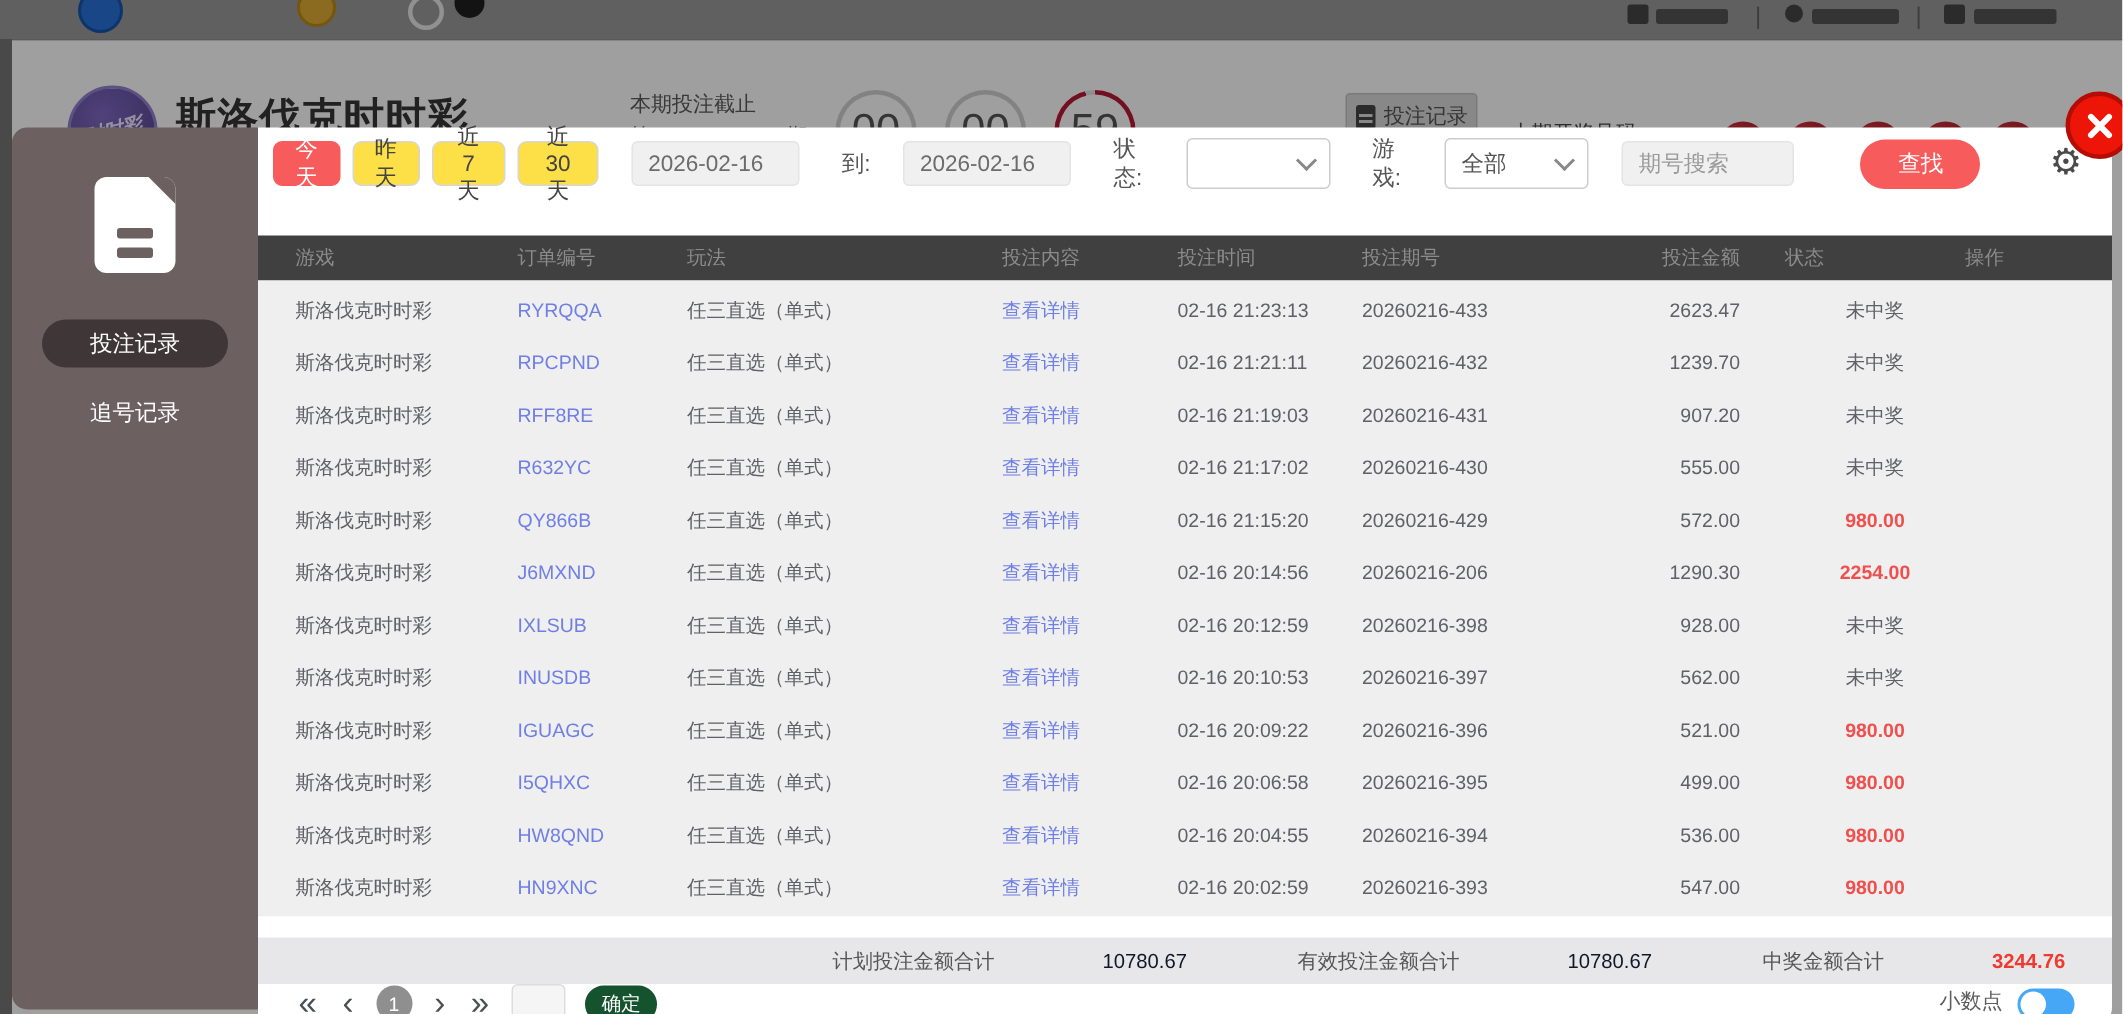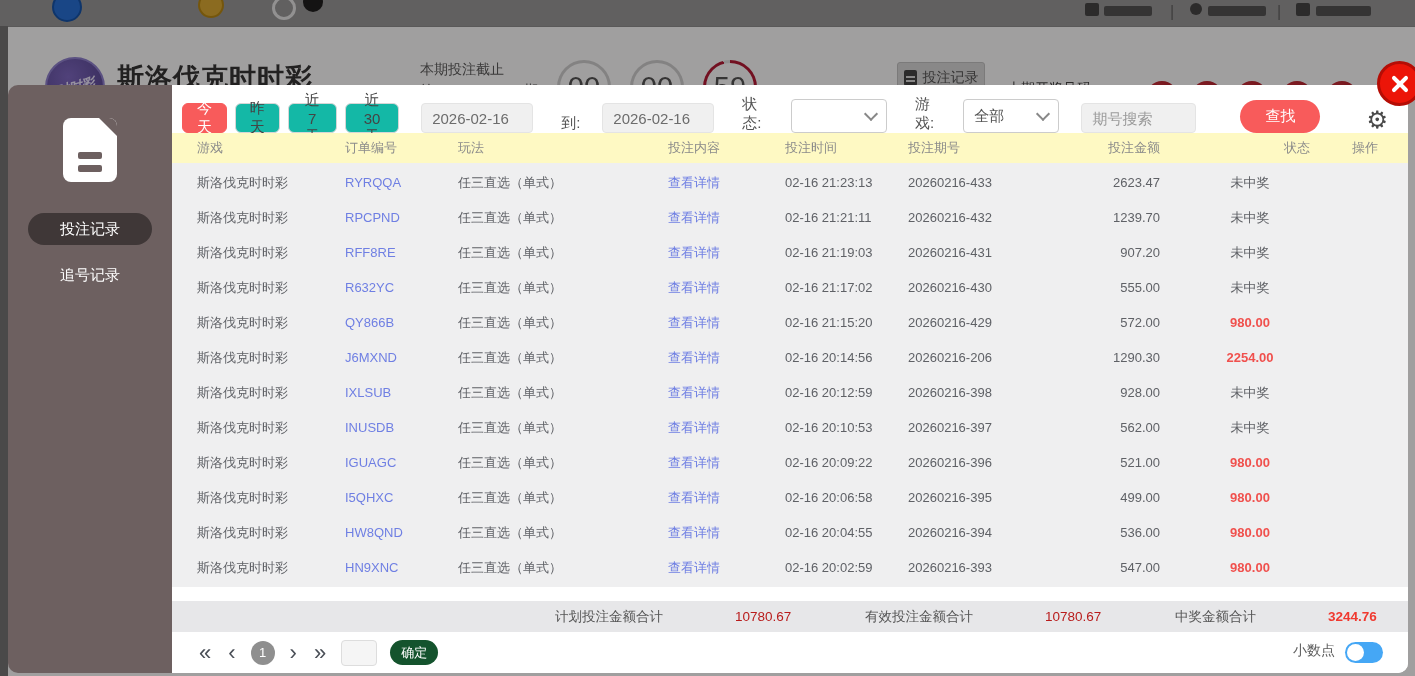--- a/index.html
+++ b/index.html
@@ -55,59 +55,59 @@
   .doc-bar.b1{top:34px;} .doc-bar.b2{top:47px;}
   .side-items{position:absolute;left:0;top:128px;width:164px;display:flex;flex-direction:column;align-items:center;gap:14px;}
   .side-item{width:124px;height:32px;border-radius:16px;display:flex;align-items:center;justify-content:center;
              color:#fff;font-size:15px;cursor:pointer;}
   .side-item.active{background:#3f3737;}
 
   .modal-content{position:absolute;left:172px;top:85px;width:1236px;height:588px;background:#fff;
                  border-radius:0 10px 10px 0;z-index:10;display:flex;flex-direction:column;}
 
   
-  .filter-bar{height:48px;display:flex;align-items:flex-end;padding:0 14px 0 10px;gap:22px;flex:0 0 auto;}
-  .qbtn{height:30px;padding:0 13px;border-radius:6px;border:1px solid #d6d6d6;background:#14b8a6;color:#444;
+  .filter-bar{height:48px;display:flex;align-items:center;padding:0 14px 0 10px;gap:22px;flex:0 0 auto;}
+  .qbtn{height:30px;padding:0 13px;border-radius:6px;border:1px solid #d6d6d6;background:#fde047;color:#444;
         font-size:15px;display:flex;align-items:center;cursor:pointer;}
   .qbtn.active{background:#f85b5b;border-color:#f85b5b;color:#fff;}
   .date-input{width:112px;height:30px;background:#f0f0f0;border:1px solid #e4e4e4;border-radius:4px;
               color:#6c6c6c;font-size:15px;padding:0 0 0 10px;box-sizing:border-box;font-family:inherit;}
   .flabel{font-size:15px;color:#555;margin-left:6px;}
   .selectbox{height:32px;background:#fff;border:1px solid #ccc;border-radius:4px;display:flex;align-items:center;
              justify-content:space-between;padding:16px 10px;cursor:pointer;box-sizing:border-box;}
   .selectbox .val{font-size:15px;color:#555;}
   .chev{width:8px;height:8px;border-right:2px solid #888;border-bottom:2px solid #888;transform:rotate(45deg);margin-top:-4px;}
   .sel-status{width:118px;} .sel-game{width:118px;}
   .issue-input{width:115px;height:30px;background:#f0f0f0;border:1px solid #e4e4e4;border-radius:4px;
                font-size:15px;color:#555;padding:0 0 0 10px;box-sizing:border-box;font-family:inherit;}
   .issue-input::placeholder{color:#9a9a9a;}
   .search-btn{width:100px;height:33px;border-radius:17px;background:#f85b5b;border:none;color:#fff;font-size:15px;
               margin-left:22px;cursor:pointer;font-family:inherit;}
   .gear{margin-left:18px;font-size:24px;color:#4a4a4a;cursor:pointer;line-height:1;background:none;border:none;font-family:inherit;}
 
   
   .tgrid{display:grid;grid-template-columns:148px 113px 210px 117px 123px 172px 110px 120px 68px;
          padding:0 30px 0 25px;align-items:center;}
-  .thead{height:30px;flex:0 0 auto;background:#fef9c3;}
+  .thead{height:30px;flex:0 0 auto;background:#404040;margin-top:24px;}
   .thead .th{font-size:13px;color:#8b8b8b;}
   .th.col-amount{text-align:right;padding-right:30px;}
-  .th.col-status,.th.col-op{text-align:right;}
+  .th.col-status,.th.col-op{text-align:left;}
   .tbody{flex:0 0 auto;background:#efeff0;padding:2px 0;}
   .trow{height:35px;}
   .td{font-size:13px;color:#5f6166;}
   .td.num{text-align:right;padding-right:30px;}
   .td.status{text-align:center;}
   .link{color:#6f7fe3;cursor:pointer;}
   .win{color:#f0504d;font-weight:bold;}
   .gap-strip{height:14px;background:#fff;flex:0 0 auto;}
 
   
   .summary{height:31px;background:#e7e7e9;position:relative;flex:0 0 auto;}
   .sm{position:absolute;top:0;height:31px;display:flex;align-items:center;font-size:13.5px;color:#555;}
-  .sm.v{color:#b91c1c;}
+  .sm.v{color:#0f172a;}
   .sm.red{color:#f0392f;font-weight:bold;}
 
   
   .pagebar{flex:1;display:flex;align-items:center;padding:0 25px;gap:13px;background:#fff;border-radius:0 0 10px 0;}
   .parrow{background:none;border:none;font-size:22px;color:#4a4f57;cursor:pointer;line-height:1;padding:0 2px;font-family:inherit;}
   .pnum{width:24px;height:24px;border-radius:50%;background:#8f8f8f;color:#fff;font-size:13px;
         display:flex;align-items:center;justify-content:center;cursor:pointer;}
   .pinput{width:36px;height:26px;background:#f5f5f5;border:1px solid #ddd;border-radius:4px;box-sizing:border-box;}
   .pok{width:48px;height:25px;border-radius:13px;background:#14532d;border:none;color:#fff;font-size:13px;cursor:pointer;font-family:inherit;}
   .dec-wrap{margin-left:auto;display:flex;gap:10px;}

